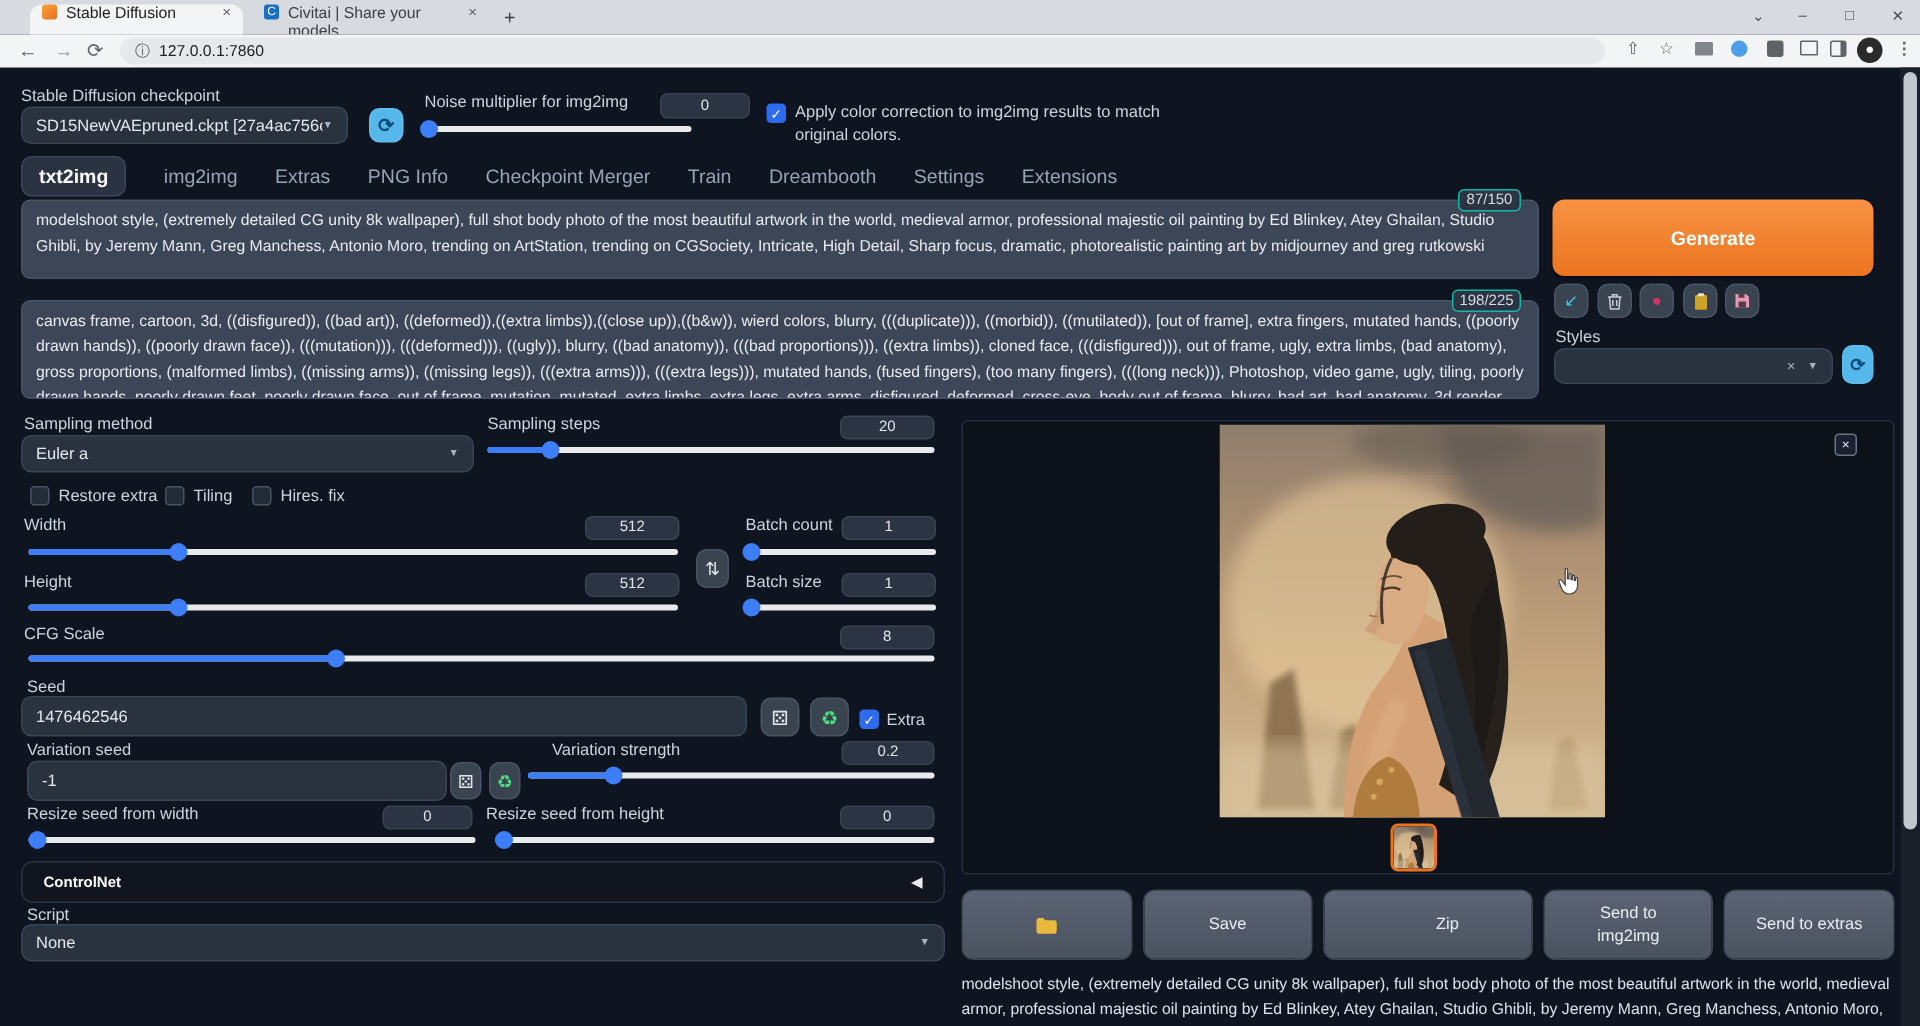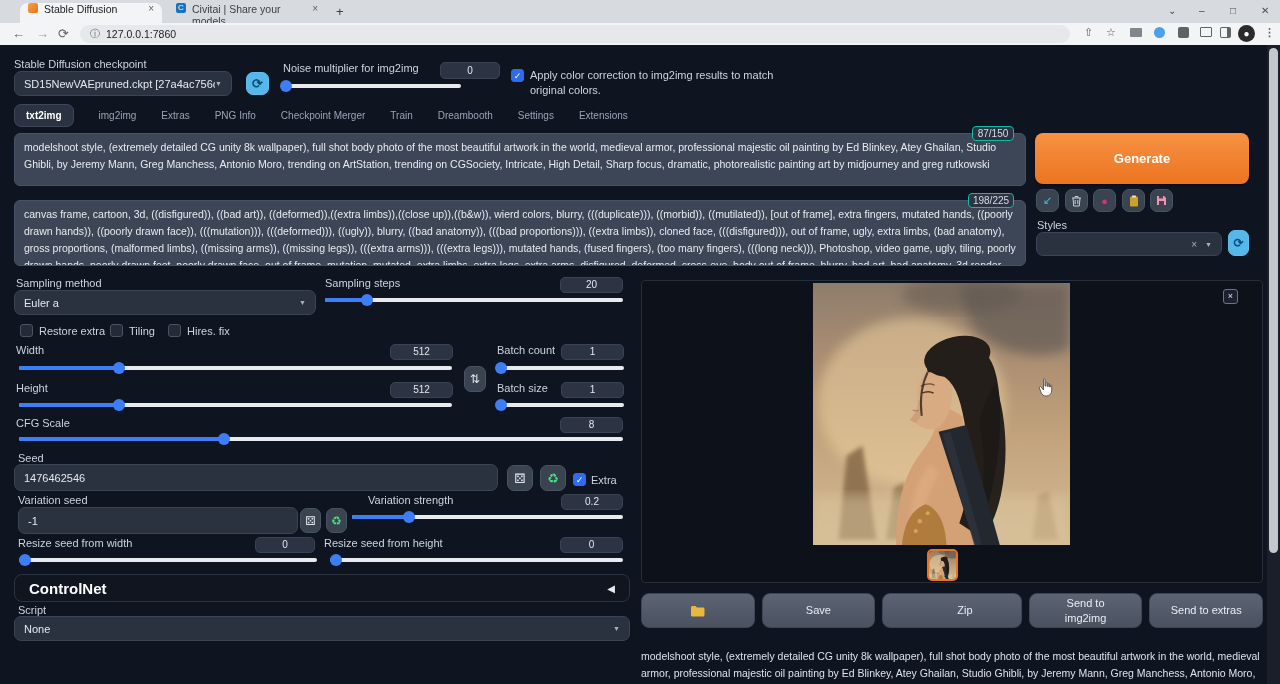--- a/index.html
+++ b/index.html
@@ -41,21 +41,21 @@
   .ibtn.blue{background:#55b7ea;border-color:#62bdec;color:#0d4f7a;font-weight:bold;}
   .txt{background:#2a323f;border:1px solid #3a4452;border-radius:7px;color:#e4e9f0;
        font-size:11px;padding:0 9px;outline:none;}
   .prompt{background:#3d4656;border:1px solid #485266;border-radius:6px;color:#e8ebf1;
           font-size:10.5px;line-height:1.62;padding:5px 9px;overflow:hidden;}
   .counter{background:#2c3443;border:1px solid #14b8a6;border-radius:4px;font-size:10px;
            color:#d6dce5;text-align:center;line-height:14px;}
   .abtn{background:linear-gradient(180deg,#5c6474,#4a5260);border:1px solid #3e4553;
         border-radius:8px;color:#e9edf3;font-size:11px;display:flex;align-items:center;
         justify-content:center;text-align:center;line-height:1.35;padding:0 6px;}
-  .tabitem{font-size:10px;color:#9aa4b5;}
+  .tabitem{font-size:13px;color:#9aa4b5;}
   .tabitem.active{background:#2b3342;border:1px solid #3e4757;border-radius:7px;
                   color:#fff;font-weight:bold;padding:5px 11px;}
   #scrolltrack{left:1267px;top:45px;width:13px;height:639px;background:#1a1f2a;}
   #scrollthumb{left:1269px;top:48px;width:9px;height:505px;background:#c3c8cf;border-radius:5px;}
 </style>
 </head>
 <body>
 
 <div id="stage">
 
@@ -264,21 +264,21 @@
       <div class="knob" style="left:2%;top:2px;"></div>
   </div>
   <div class="abs lbl" style="left:324px;top:537px;">Resize seed from height</div>
   <div class="abs valbox" style="left:560px;top:537px;width:63px;height:16px;line-height:14px;">0</div>
   <div class="abs slider" style="left:330px;top:558px;width:293px;">
     <div class="fill" style="width:2%;"></div>
       <div class="knob" style="left:2%;top:2px;"></div>
   </div>
 
   <div class="abs" style="left:14px;top:574px;width:616px;height:28px;background:#10151f;border:1px solid #2b3342;border-radius:8px;display:flex;align-items:center;padding:0 14px;">
-    <span style="color:#fff;font-size:15px;font-weight:bold;">ControlNet</span>
+    <span style="color:#fff;font-size:10px;font-weight:bold;">ControlNet</span>
     <span style="margin-left:auto;color:#e6e9ee;font-size:10px;">◀</span>
   </div>
 
   <div class="abs lbl" style="left:18px;top:604px;">Script</div>
   <div class="abs" style="left:1035px;top:133px;width:214px;height:51px;border-radius:8px;background:linear-gradient(180deg,#f79243,#ec7420);display:flex;align-items:center;justify-content:center;color:#fff;font-weight:600;font-size:13px;box-shadow:0 1px 2px rgba(0,0,0,.4);">
     <span>Generate</span>
   </div>
 
   <div class="abs dd" style="left:14px;top:616px;width:616px;height:25px;">
     <span>None</span>
@@ -331,21 +331,21 @@
   <div class="abs" style="left:927px;top:549px;width:31px;height:32px;border:2px solid #ec7420;border-radius:5px;overflow:hidden;background:#0d1119;">
     <svg width="27" height="28" viewBox="0 0 260 264" preserveAspectRatio="none">
         <use href="#genimg"></use>
       </svg>
   </div>
 
   <svg class="abs" style="left:1038px;top:378px;" width="16" height="19" viewBox="0 0 16 19">
     <path d="M5.5 1.5 C5.5 .7 7 .7 7 1.5 L7 8 L8 8 L8 5 C8 4.2 9.4 4.2 9.4 5 L9.4 8.4 L10.3 8.4 L10.3 6 C10.3 5.3 11.6 5.3 11.6 6 L11.6 9 L12.4 9 L12.4 7.5 C12.4 6.8 13.7 6.8 13.7 7.5 L13.7 12.5 C13.7 15.8 11.5 18 8.3 18 C5.5 18 3.9 16.6 3 14.2 L1.3 9.8 C.9 8.7 2.4 8 3.1 9 L5.5 12 Z" fill="#fff" stroke="#444" stroke-width="0.8"></path>
   </svg>
 
-  <div class="abs" style="left:641px;top:593px;width:622px;height:35px;display:flex;gap:7px;">
+  <div class="abs" style="left:641px;top:593px;width:622px;height:47px;display:flex;gap:7px;">
     <div class="abtn" style="flex:1;">
       <svg width="15" height="12" viewBox="0 0 15 12">
           <path d="M1 2.5 C1 1.7 1.7 1 2.5 1 H5.5 L7 2.5 H13 C13.8 2.5 14.5 3.2 14.5 4 V10 C14.5 10.8 13.8 11.5 13 11.5 H2.5 C1.7 11.5 1 10.8 1 10 Z" fill="#e8b93c"></path>
         </svg>
     </div>
     <div class="abtn" style="flex:1;">
         <span>Save</span>
       </div>
     <div class="abtn" style="flex:1;padding-left:32px;">
         <span>Zip</span>

